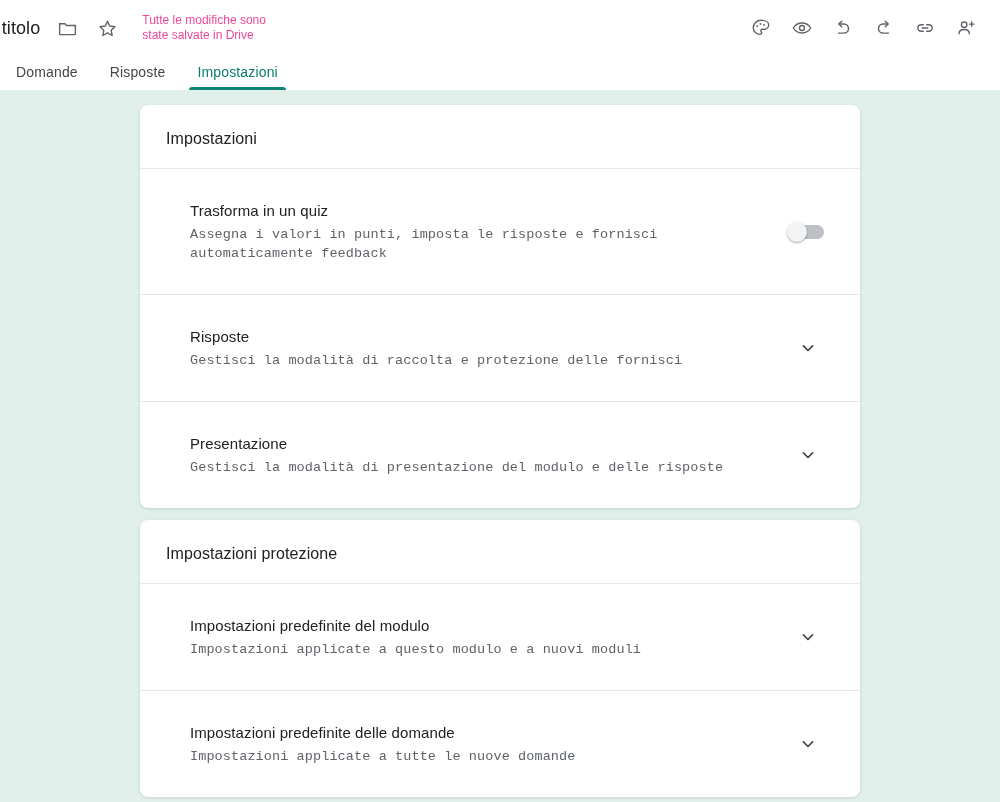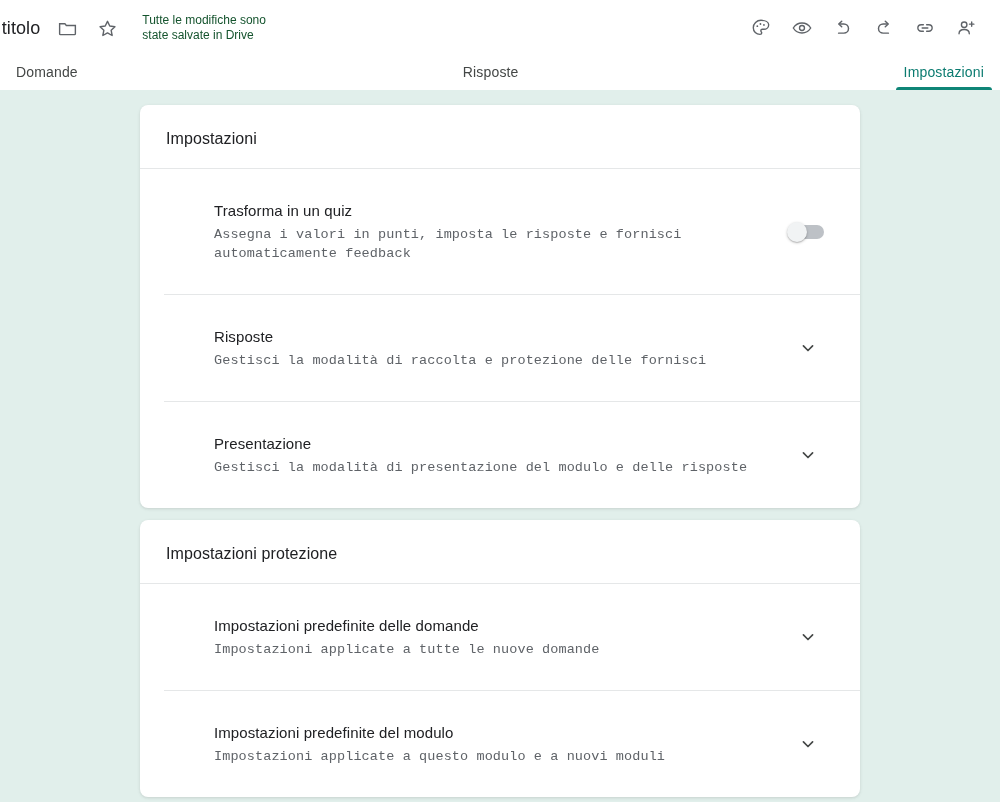--- a/index.html
+++ b/index.html
@@ -48,21 +48,21 @@
     align-items: center;
     justify-content: center;
     color: #5f6368;
     flex: 0 0 auto;
     border-radius: 50%;
   }
   .save-status {
     margin-left: 22px;
     font-size: 12px;
     line-height: 15px;
-    color: #14532d;
+    color: #ec4899;
     max-width: 150px;
     white-space: normal;
   }
   .appbar-spacer { flex: 1 1 auto; }
   .appbar-actions {
     display: flex;
     align-items: center;
     gap: 1px;
     padding-right: 14px;
   }
@@ -82,21 +82,21 @@
 
   
   .tabs {
     position: absolute;
     left: 0;
     right: 0;
     bottom: 0;
     height: 34px;
     display: flex;
     align-items: flex-end;
-    justify-content: space-between;
+    justify-content: flex-start;
     gap: 0;
   }
   .tab {
     position: relative;
     font-size: 14px;
     line-height: 18px;
     color: #444746;
     padding: 0 16px 9px 16px;
     cursor: pointer;
     letter-spacing: .15px;
@@ -135,21 +135,20 @@
     border-bottom: 1px solid #e5e7e8;
     letter-spacing: .1px;
   }
   .row {
     display: flex;
     align-items: center;
     justify-content: space-between;
     padding: 31px 30px 31px 50px;
     min-height: 92px;
     cursor: pointer;
-    margin-left: 24px;
   }
   .row + .row { border-top: 1px solid #e5e7e8; }
   .row-text { max-width: 600px; }
   .row-label {
     font-size: 15px;
     line-height: 21px;
     color: #202124;
     letter-spacing: .1px;
   }
   .row-desc {
@@ -338,40 +337,40 @@
         </span>
       </div>
     </div>
   </section>
 
   <section class="card">
     <div class="card-title">Impostazioni protezione</div>
 
     <div class="row">
       <div class="row-text">
+        <div class="row-label">Impostazioni predefinite del modulo</div>
+        <div class="row-desc">Impostazioni applicate a questo modulo e a nuovi moduli</div>
+      </div>
+      <div class="row-ctrl">
+        <span>
+          <svg width="20" height="20" viewBox="0 0 24 24" fill="none" stroke="currentColor" stroke-width="2" stroke-linecap="round" stroke-linejoin="round">
+            <polyline points="6.5,9.5 12,15 17.5,9.5"></polyline>
+          </svg>
+        </span>
+      </div>
+    </div>
+
+    <div class="row">
+      <div class="row-text">
         <div class="row-label">Impostazioni predefinite delle domande</div>
         <div class="row-desc">Impostazioni applicate a tutte le nuove domande</div>
       </div>
       <div class="row-ctrl">
         <span>
           <svg width="20" height="20" viewBox="0 0 24 24" fill="none" stroke="currentColor" stroke-width="2" stroke-linecap="round" stroke-linejoin="round">
             <polyline points="6.5,9.5 12,15 17.5,9.5"></polyline>
           </svg>
         </span>
       </div>
     </div>
-
-    <div class="row">
-      <div class="row-text">
-        <div class="row-label">Impostazioni predefinite del modulo</div>
-        <div class="row-desc">Impostazioni applicate a questo modulo e a nuovi moduli</div>
-      </div>
-      <div class="row-ctrl">
-        <span>
-          <svg width="20" height="20" viewBox="0 0 24 24" fill="none" stroke="currentColor" stroke-width="2" stroke-linecap="round" stroke-linejoin="round">
-            <polyline points="6.5,9.5 12,15 17.5,9.5"></polyline>
-          </svg>
-        </span>
-      </div>
-    </div>
   </section>
 
 </main>
 
 </body></html>

